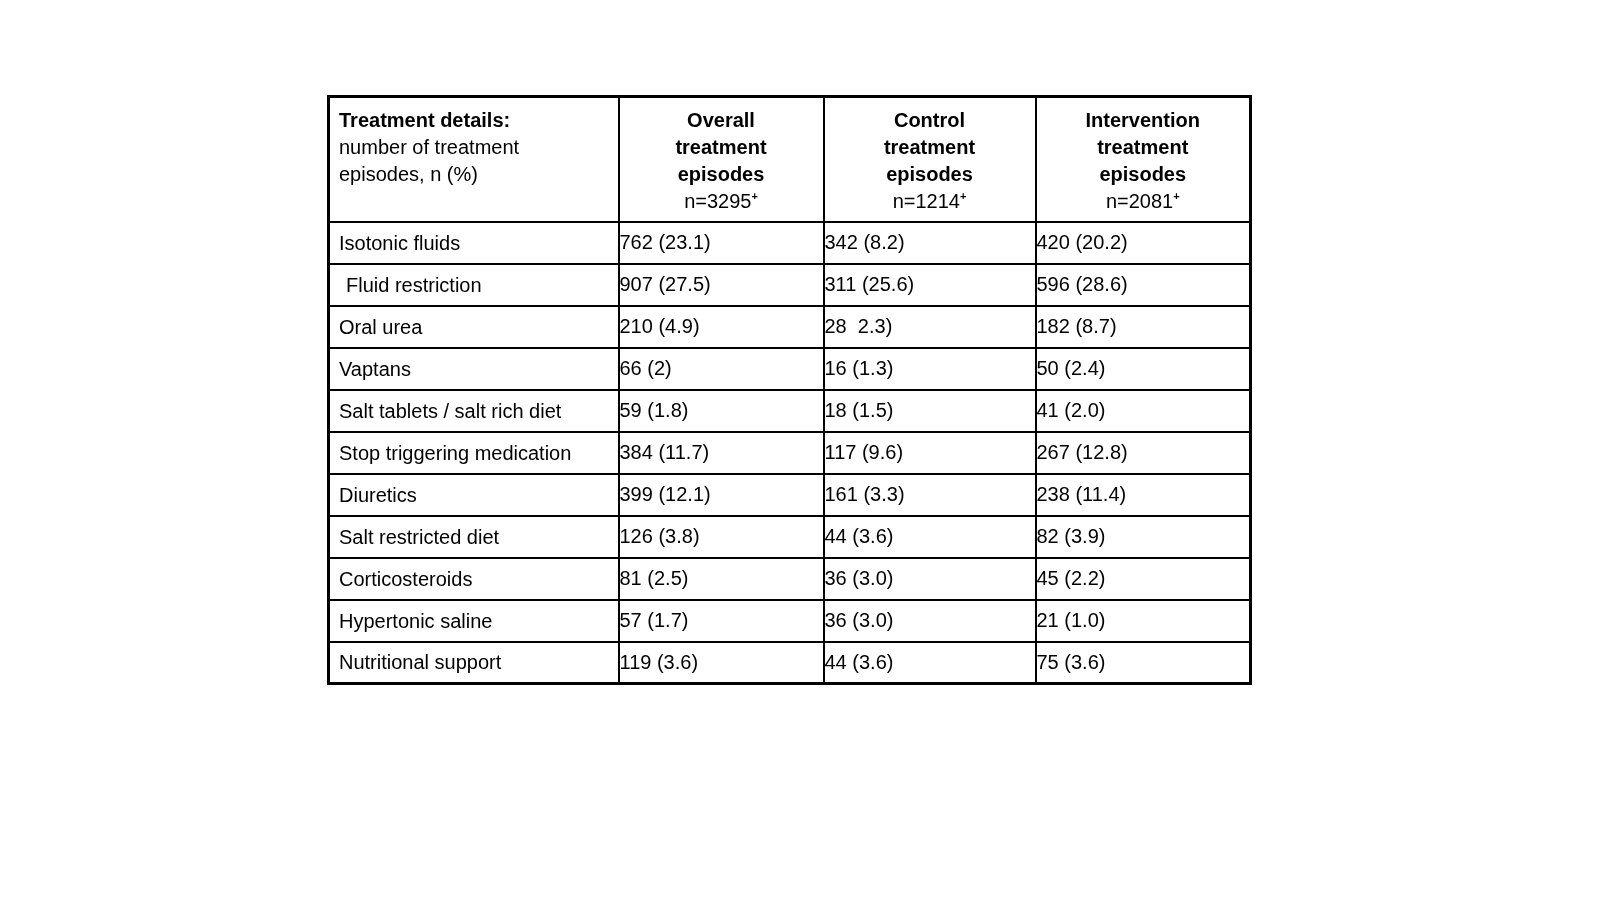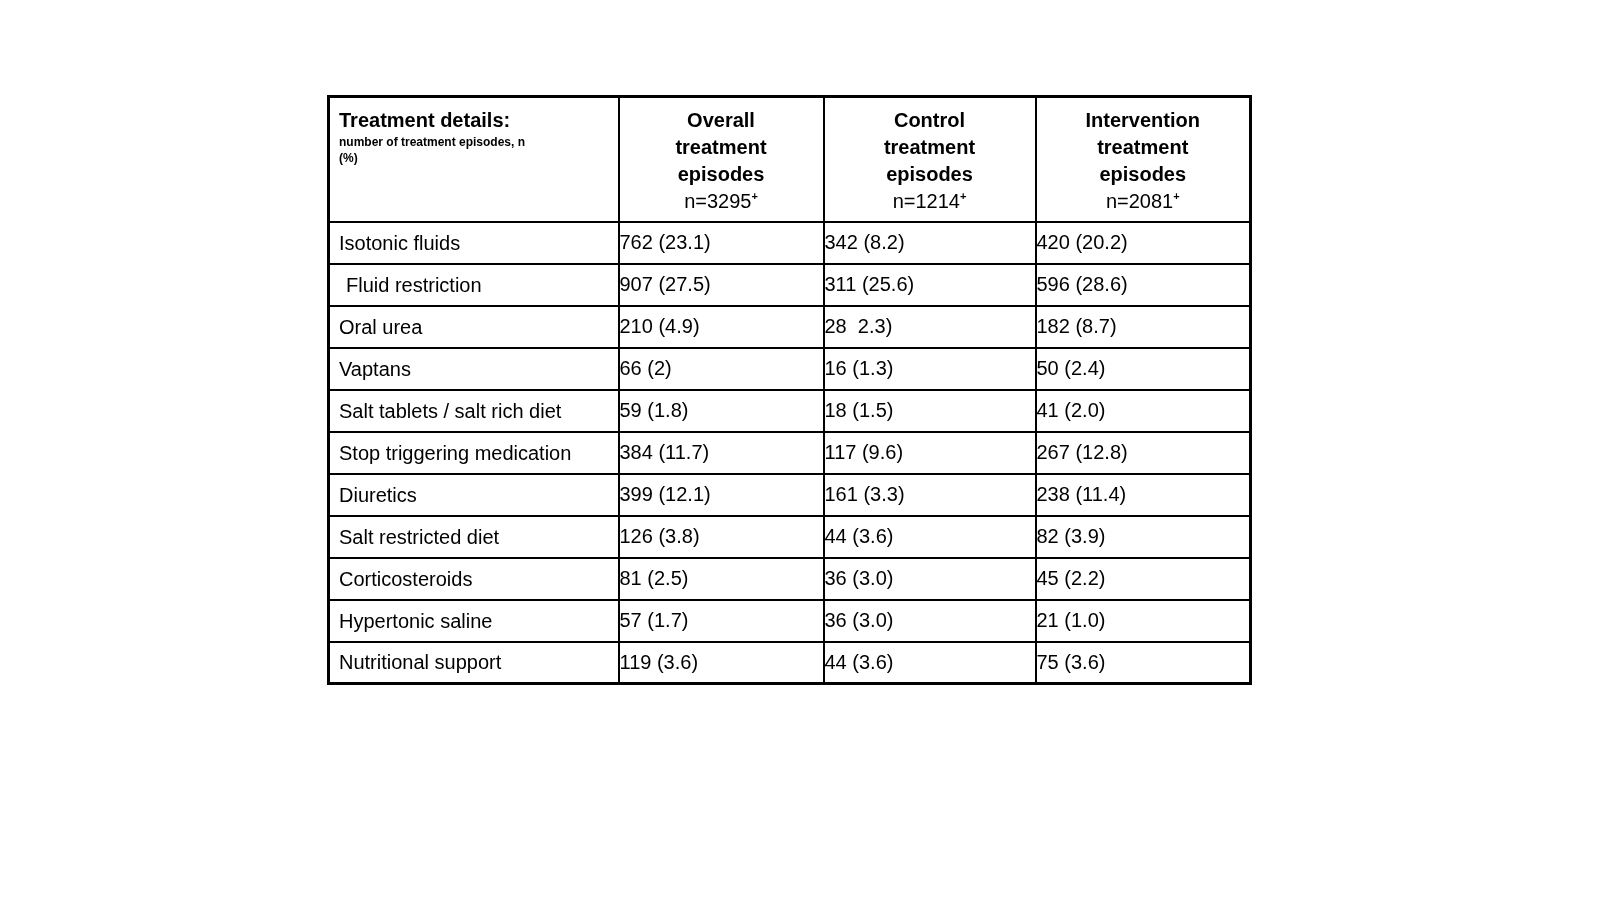--- a/index.html
+++ b/index.html
@@ -38,22 +38,22 @@
     text-align: left;
     padding-left: 9px;
     padding-right: 6px;
   }
   .h-title {
     font-weight: bold;
     font-size: 20px;
     line-height: 1.35;
   }
   .h-sub {
-    font-weight: bold;
-    font-size: 12px;
+    font-weight: normal;
+    font-size: 20px;
     line-height: 1.35;
     max-width: 205px;
   }
   th.c-col { }
   .h-col-title {
     font-weight: bold;
     font-size: 20px;
     line-height: 1.35;
     max-width: 140px;
     margin: 0 auto;

